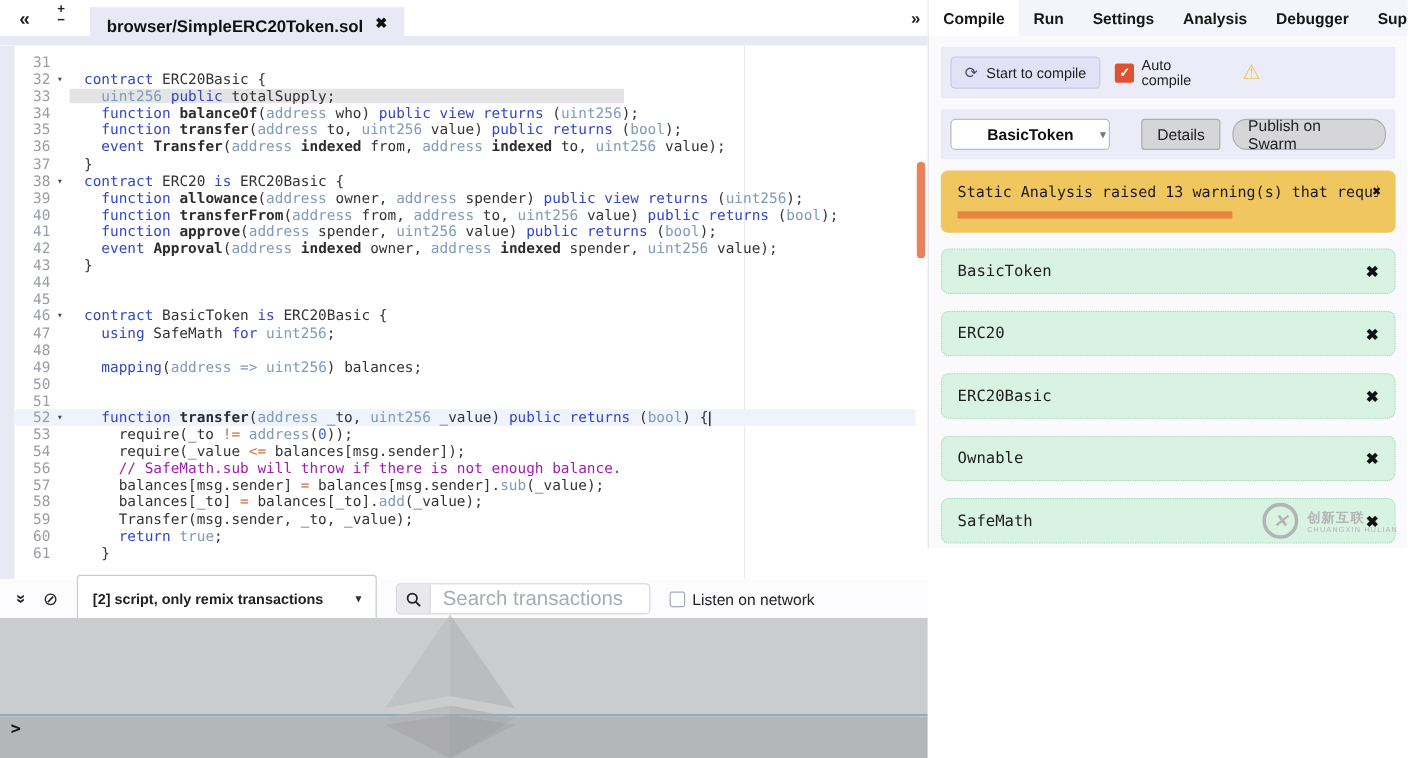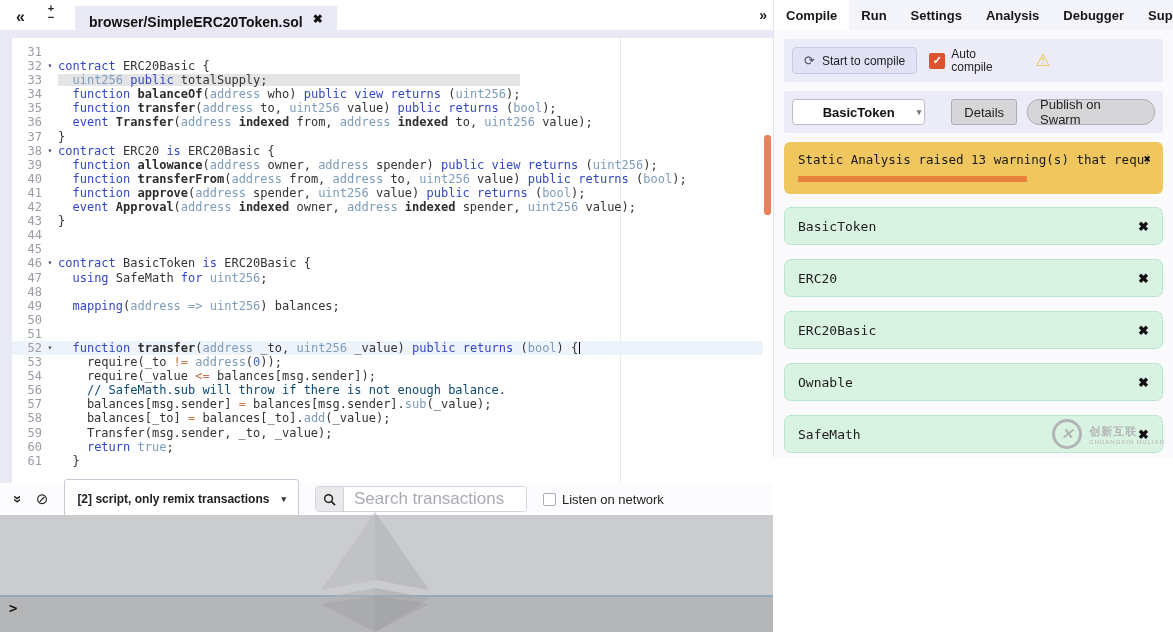--- a/index.html
+++ b/index.html
@@ -21,36 +21,36 @@
   .editor { position:absolute; left:0; top:38px; width:773px; height:445px; background:#fff; overflow:hidden; }
   .editor .leftstrip { position:absolute; left:0; top:0; bottom:0; width:12px; background:#e9e9f6; }
   .editor .printmargin { position:absolute; left:620px; top:0; bottom:0; width:1px; background:#e9e9f2; }
   .editor .vscroll { position:absolute; left:764px; top:97px; width:7px; height:80px; background:#e8825c; border-radius:3px; }
   .rows { position:absolute; left:12px; top:7px; right:10px; }
   .row { position:relative; height:14.1px; display:flex; align-items:center; white-space:pre;
     font-family:"DejaVu Sans Mono", monospace; font-size:12px; line-height:14.1px; }
   .row.active { background:#eef3fc; }
   .gutter { width:30px; text-align:right; color:#9a9ca6; flex:0 0 30px; }
   .fold { width:16px; flex:0 0 16px; text-align:center; color:#3b3f5c; font-size:8px; }
-  .codetext { position:relative; z-index:1; }
+  .codetext { position:relative; z-index:1;margin-left:12px; }
   .bandbar { position:absolute; left:46px; top:1px; bottom:1px; width:462px; background:#e4e4e7; z-index:0; }
   .tok-kw { color:#3347c4; }
   .tok-ty { color:#7d9cbb; }
   .tok-fn { color:#2d2d2d; font-weight:bold; }
-  .tok-cm { color:#0c4a6e; }
+  .tok-cm { color:#a21caf; }
   .tok-op { color:#c57245; }
   .tok-num { color:#3e63cc; }
   .tok-pl { color:#333; }
   .cursor { display:inline-block; width:1px; height:12px; background:#000; margin-left:1px; vertical-align:middle; }
 
   
   .termbar { position:absolute; left:0; top:483px; width:773px; height:32px; background:#fcfcfe; display:flex; align-items:center; gap:16px; padding-left:12px; }
   .t-collapse { font-size:14px; font-weight:bold; color:#222; transform:rotate(-90deg); cursor:pointer; }
   .t-clear { font-size:15px; color:#222; cursor:pointer; }
-  .t-dropdown { height:40px; border:1px solid #c9c9d8; border-radius:3px; background:#fff; display:flex; align-items:center; gap:12px; padding:0 12px; font-size:12px; font-weight:bold; color:#222; cursor:pointer; }
+  .t-dropdown { height:40px; border:1px solid #c9c9d8; border-radius:3px; background:#fff; display:flex; align-items:center; gap:27px; padding:0 12px; font-size:12px; font-weight:bold; color:#222; cursor:pointer; }
   .t-dropdown .caret { font-size:9px; color:#333; }
   .searchwrap { display:flex; align-items:stretch; height:26px; border:1px solid #d3d3de; border-radius:4px; overflow:hidden; background:#fff; }
   .searchicon { width:28px; background:#e9e9eb; display:flex; align-items:center; justify-content:center; border-right:1px solid #d3d3de; }
   .searchwrap input { border:0; outline:none; width:182px; padding:0 10px; font-size:17px; color:#333; font-family:"Liberation Sans",sans-serif; background:#fff; }
   .searchwrap input::placeholder { color:#a9abb4; }
   .listen { display:flex; align-items:center; gap:6px; font-size:13px; color:#222; }
   .checkbox-empty { width:13px; height:13px; border:1px solid #a9acb8; border-radius:2px; background:#fff; cursor:pointer; }
 
   
   .termlog { position:absolute; left:0; top:515px; width:773px; height:80px; background:#cbccce; }

